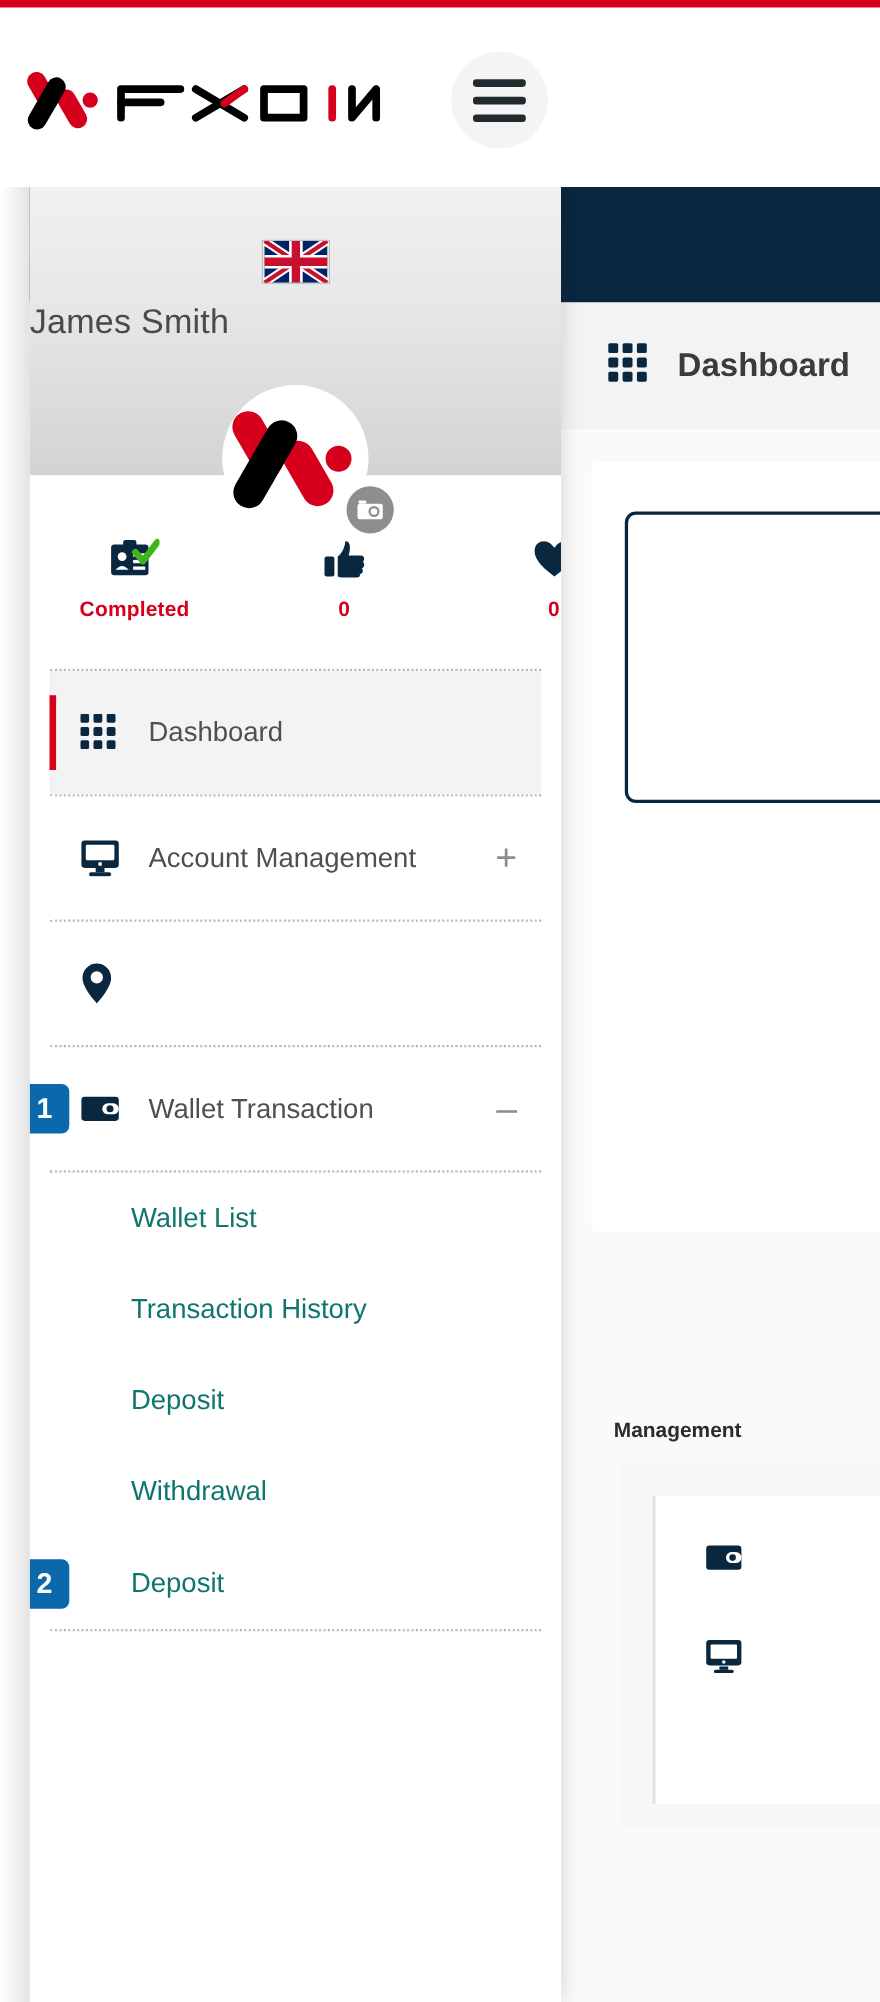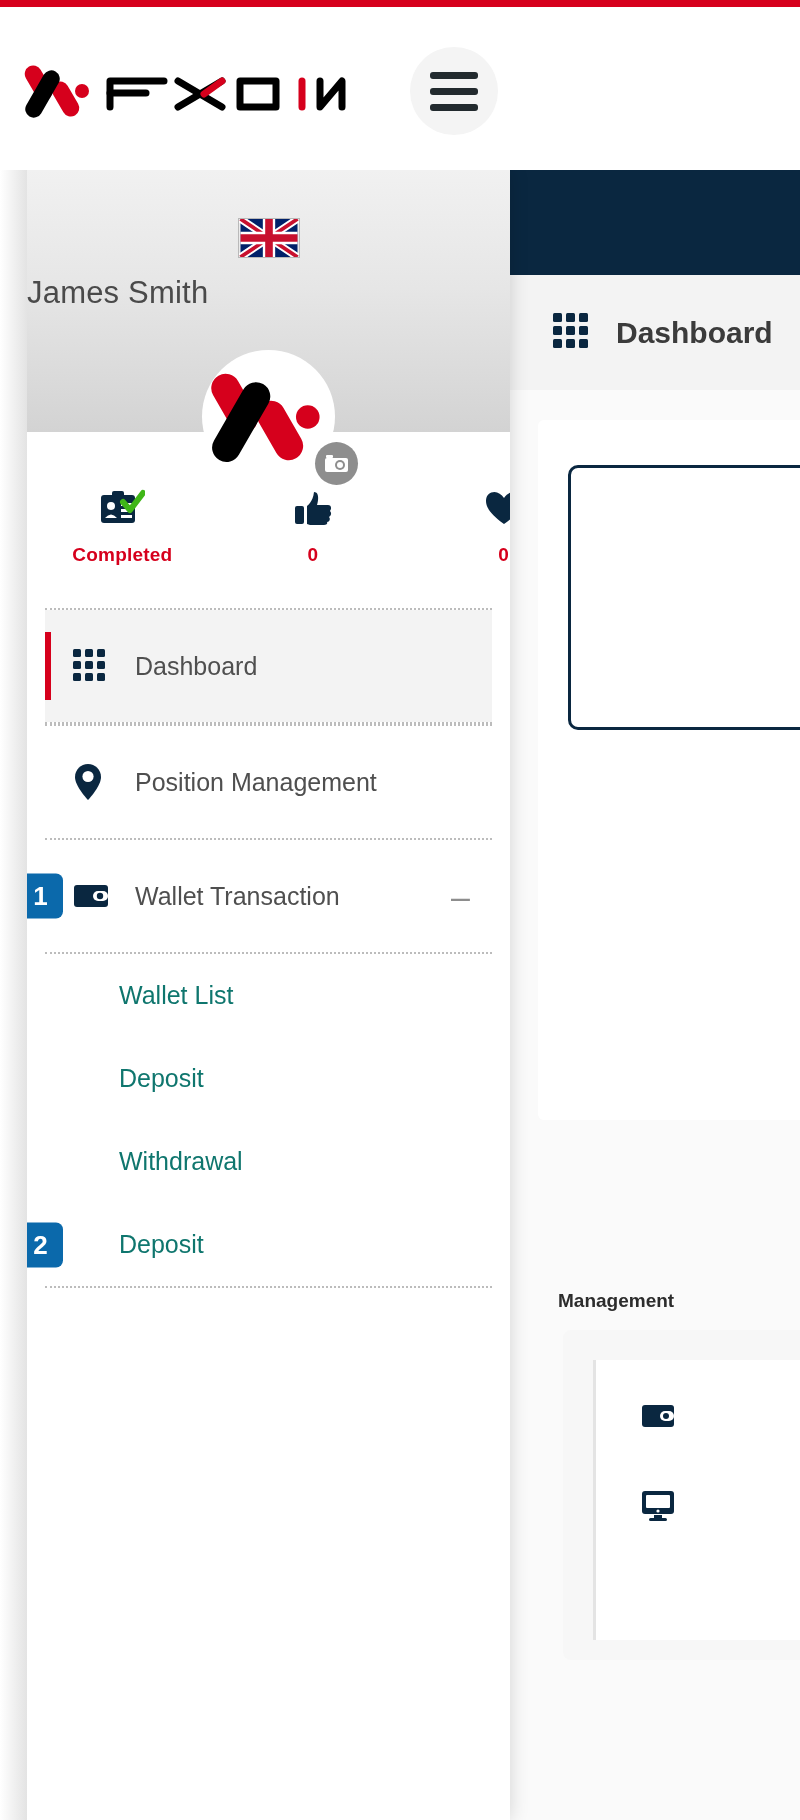--- a/index.html
+++ b/index.html
@@ -533,31 +533,43 @@
               <rect x="12" y="24" width="8" height="8" rx="1.5"></rect>
               <rect x="24" y="24" width="8" height="8" rx="1.5"></rect>
             </g>
           </svg>
         </span>
         <span class="mi-label">Dashboard</span>
       </div>
 
       <div class="sep"></div>
 
+      <div class="menu-item">
+        <span class="mi-icon">
+          <svg width="36" height="34" viewBox="0 0 36 34">
+            <rect x="1" y="1" width="34" height="25" rx="3" fill="#0a2740"></rect>
+            <rect x="5" y="5" width="26" height="14" rx="1" fill="#ffffff"></rect>
+            <circle cx="18" cy="22.5" r="1.8" fill="#ffffff"></circle>
+            <rect x="14" y="26" width="8" height="4" fill="#0a2740"></rect>
+            <rect x="8" y="30" width="20" height="3.5" rx="1.7" fill="#0a2740"></rect>
+          </svg>
+        </span>
+        <span class="mi-label">Account Management</span>
+        <span class="expander">+</span>
+      </div>
 
       <div class="sep"></div>
 
       <div class="menu-item">
         <span class="mi-icon">
           <svg width="30" height="38" viewBox="0 0 30 38">
             <path d="M15 1 C7.8 1 2 6.8 2 14 C2 23.5 15 37 15 37 C15 37 28 23.5 28 14 C28 6.8 22.2 1 15 1 Z" fill="#0a2740"></path>
             <circle cx="15" cy="13.5" r="5.6" fill="#ffffff"></circle>
           </svg>
         </span>
-        <span class="mi-label">Position Management</span>
       </div>
 
       <div class="sep"></div>
 
       <div class="menu-item">
         <span class="mi-badge">1</span>
         <span class="mi-icon">
           <svg width="36" height="28" viewBox="0 0 36 28">
             <rect x="1" y="3" width="34" height="22" rx="3" fill="#0a2740"></rect>
             <rect x="20" y="9" width="15" height="10" rx="5" fill="#ffffff"></rect>
@@ -567,20 +579,23 @@
         <span class="mi-label">Wallet Transaction</span>
         <span class="expander">–</span>
       </div>
 
       <div class="sep"></div>
 
       <div class="submenu-item">
         <span class="sm-label">Wallet List</span>
       </div>
       <div class="submenu-item">
+        <span class="sm-label">Transaction History</span>
+      </div>
+      <div class="submenu-item">
         <span class="sm-label">Deposit</span>
       </div>
       <div class="submenu-item">
         <span class="sm-label">Withdrawal</span>
       </div>
       <div class="submenu-item badged">
         <span class="mi-badge">2</span>
         <span class="sm-label">Deposit</span>
       </div>
 

